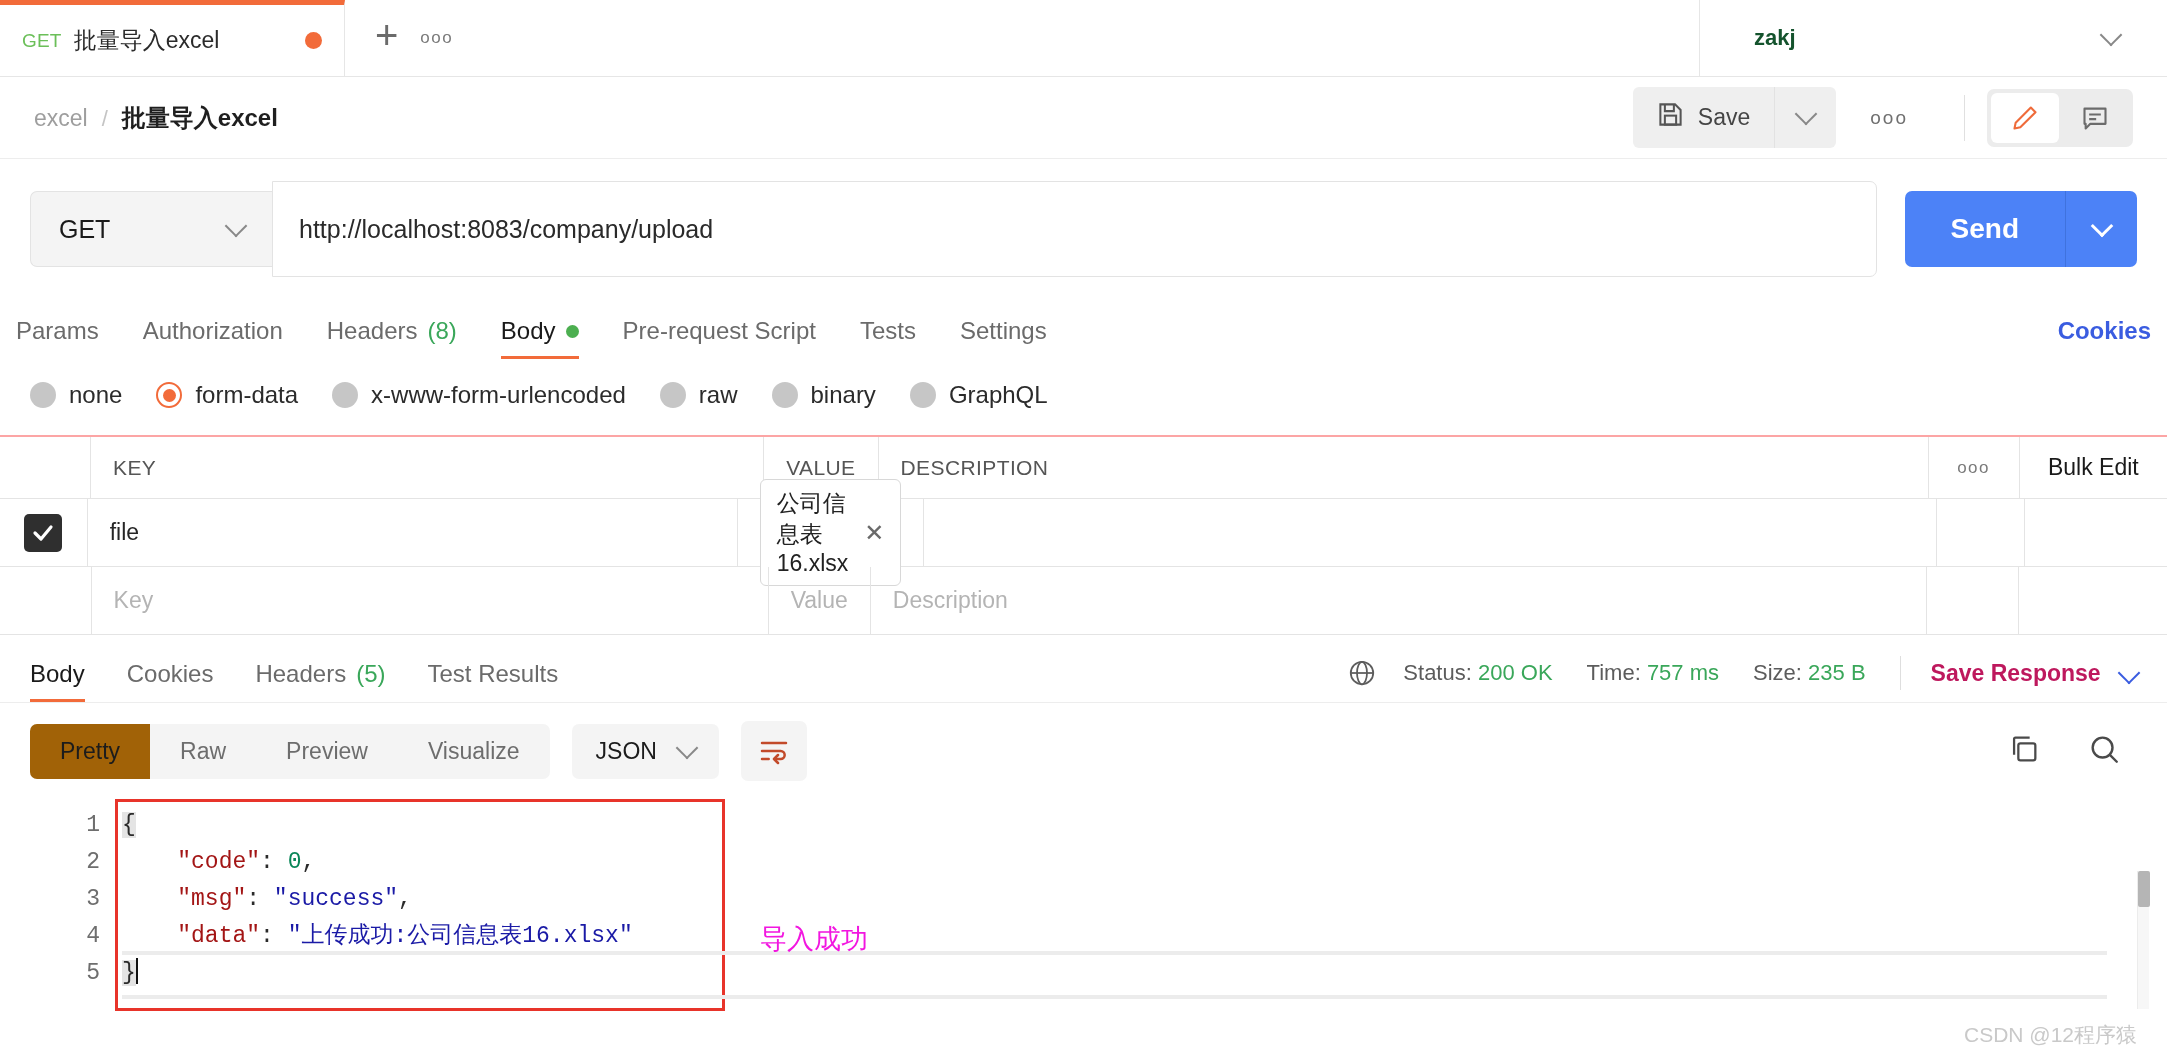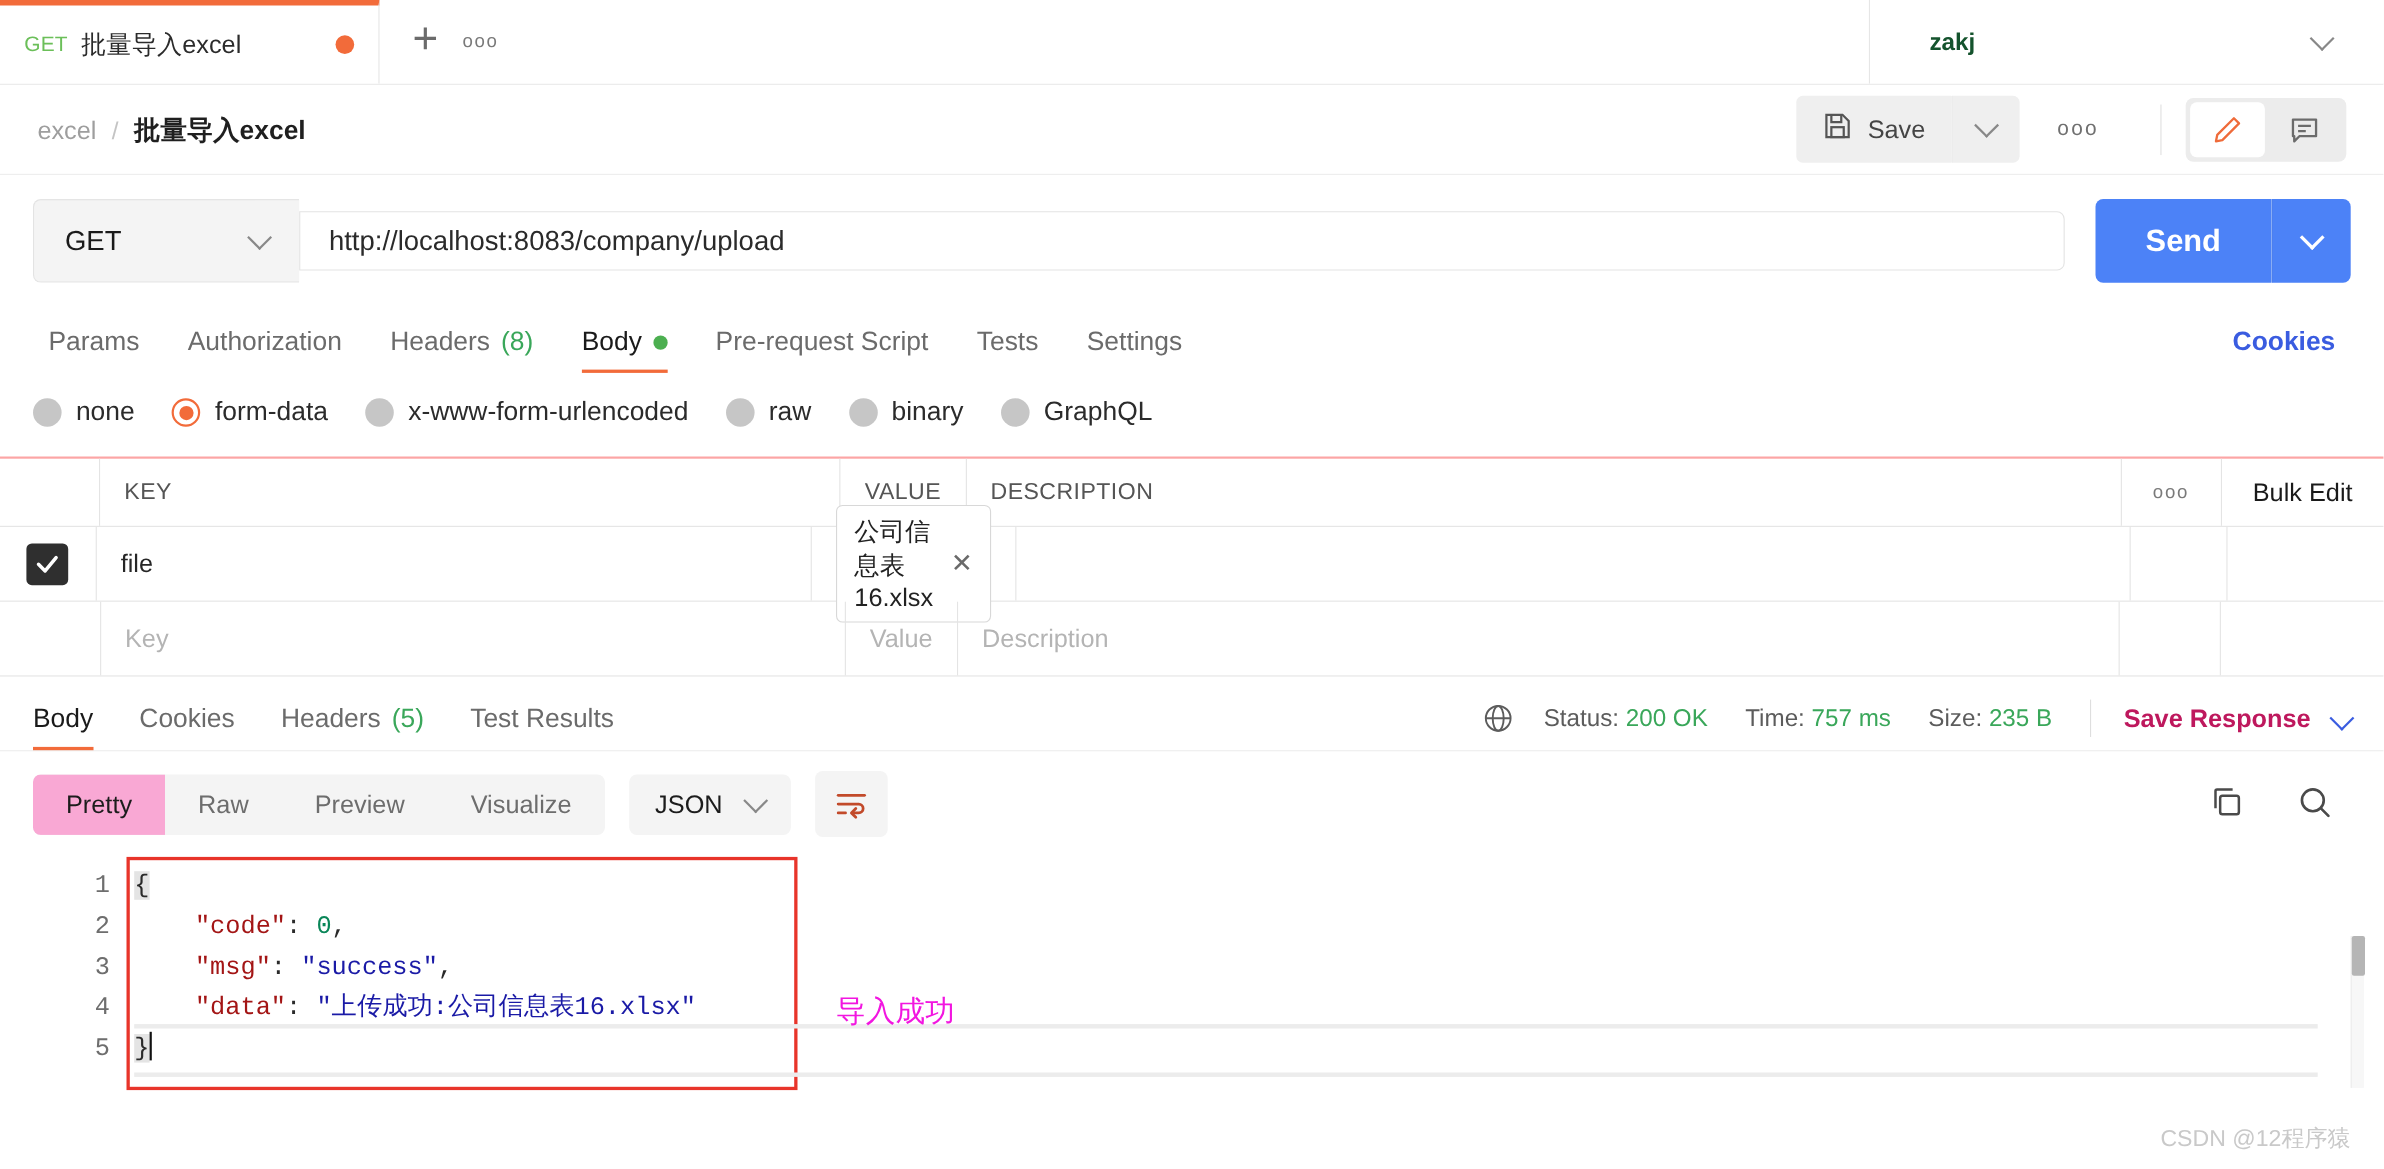--- a/index.html
+++ b/index.html
@@ -166,21 +166,21 @@
     border-radius: 7px 0 0 7px;
     display: flex;
     align-items: center;
     justify-content: space-between;
     padding: 0 28px;
     cursor: pointer;
   }
   .method-sel .mname { font-size: 25px; color: #1a1a1a; }
   .url-input {
     flex: 1;
-    height: 54px;
+    height: 96px;
     background: #ffffff;
     border: 1px solid #e3e3e3;
     border-radius: 0 7px 7px 0;
     display: flex;
     align-items: center;
     padding: 0 26px;
     font-size: 25px;
     color: #2a2a2a;
     cursor: text;
   }
@@ -209,21 +209,21 @@
     border-right: 3px solid #fff;
     border-bottom: 3px solid #fff;
     transform: rotate(45deg);
     margin-top: -7px;
   }
 
   
   .reqtabs {
     display: flex;
     align-items: flex-end;
-    padding: 0 44px;
+    padding: 0 16px;
     height: 62px;
     position: relative;
   }
   .reqtabs .tabs { display: flex; gap: 44px; flex: 1; align-items: flex-end; }
   .rt {
     font-size: 24px;
     color: #6b6b6b;
     padding-bottom: 14px;
     cursor: pointer;
     display: flex; align-items: center; gap: 10px;
@@ -341,21 +341,21 @@
     background: #f4f4f4;
     border-radius: 7px;
     overflow: hidden;
   }
   .seg > div {
     padding: 14px 30px;
     font-size: 23px;
     color: #6d6d6d;
     cursor: pointer;
   }
-  .seg .on { background: #f9a8d4; color: #1c1c1c; }
+  .seg .on { background: #a16207; color: #1c1c1c; }
   .json-sel {
     display: flex; align-items: center; gap: 22px;
     background: #f4f4f4;
     border-radius: 7px;
     padding: 14px 24px;
     font-size: 23px;
     color: #1c1c1c;
     cursor: pointer;
   }
   .wrap-btn {

